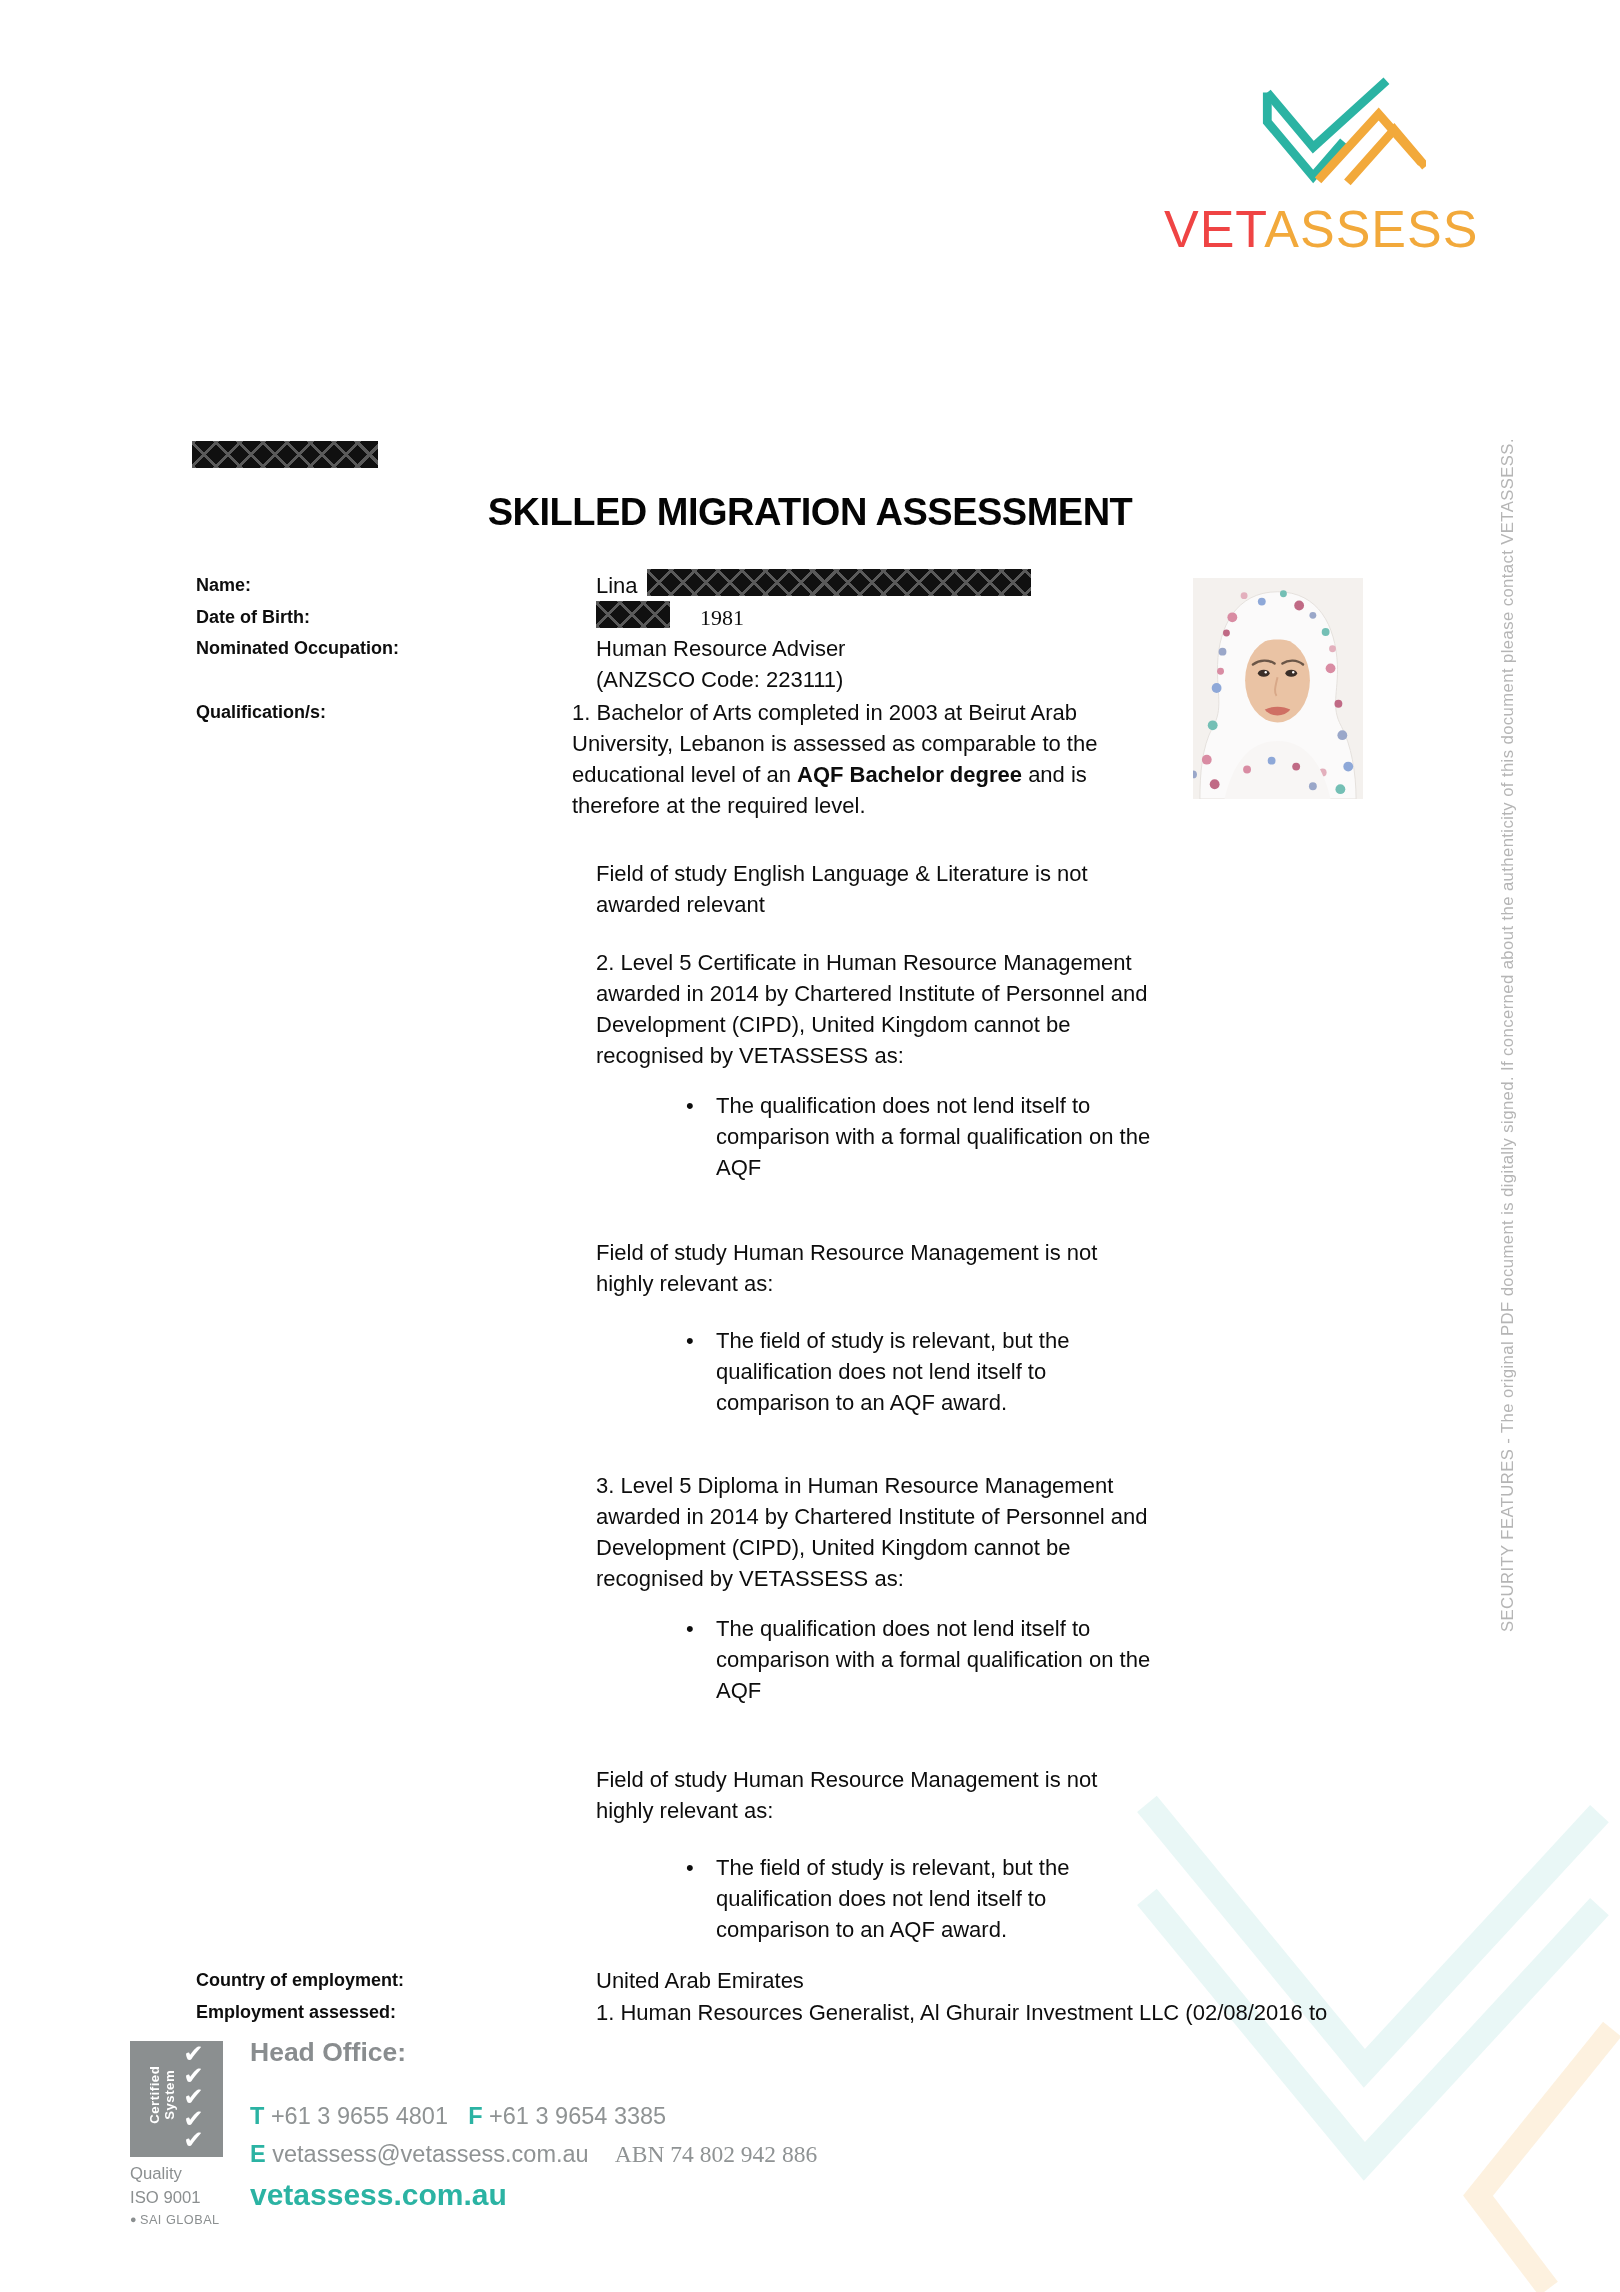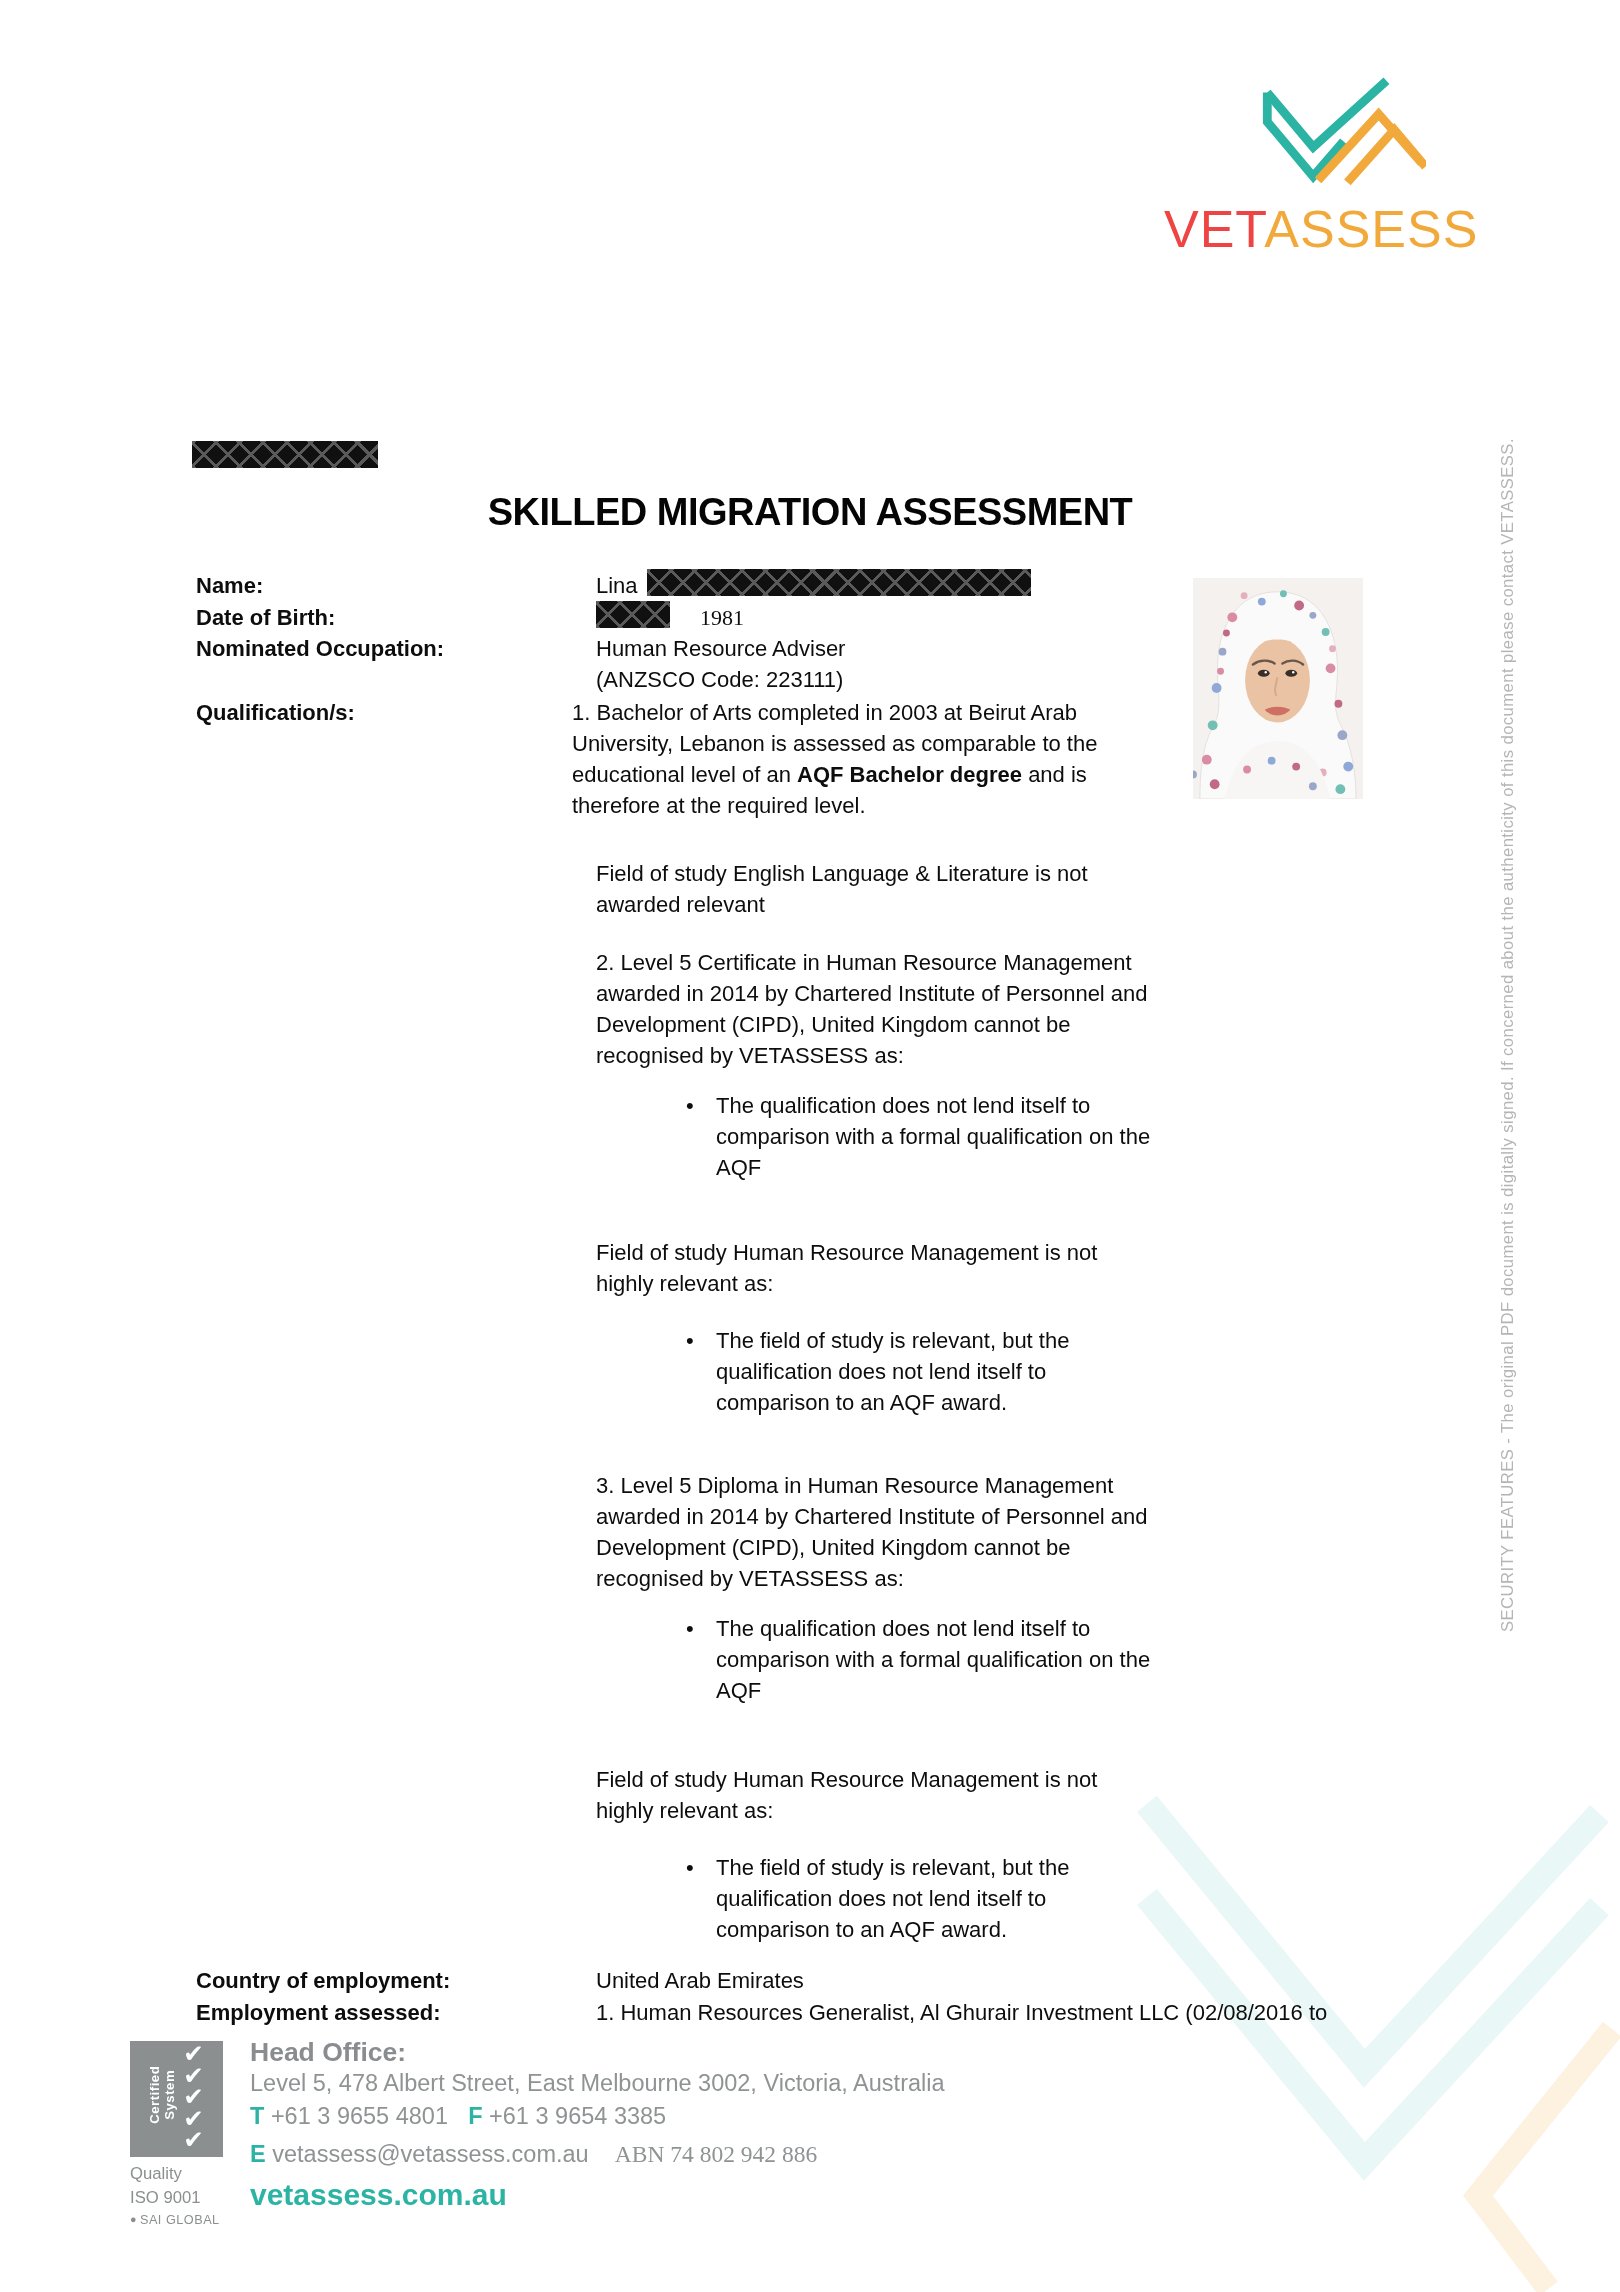--- a/index.html
+++ b/index.html
@@ -2,21 +2,21 @@
 <html><head>
 <meta charset="utf-8">
 <style>
   html,body{margin:0;padding:0;background:#e0e0e0;}
   .page{
     position:relative;width:1620px;height:2293px;background:#ffffff;
     font-family:"Liberation Sans","DejaVu Sans",sans-serif;color:#111;
     overflow:hidden;margin:0 auto;
   }
   .abs{position:absolute;}
-  .lbl{font-weight:bold;font-size:22px;line-height:31px;white-space:nowrap;color:#0d0d0d;}
+  .lbl{font-weight:bold;font-size:18px;line-height:31px;white-space:nowrap;color:#0d0d0d;}
   .val{font-size:22px;line-height:31px;white-space:nowrap;color:#0d0d0d;}
   .para .tl{font-size:22px;line-height:31px;white-space:nowrap;color:#0d0d0d;}
   .title{width:100%;text-align:center;font-size:38px;font-weight:bold;letter-spacing:-0.5px;color:#050505;}
   .redact{
     background-color:#101010;
     background-image:
       repeating-linear-gradient(45deg,#5a5a5a 0 2.9px,transparent 2.9px 16.7px),
       repeating-linear-gradient(135deg,#5a5a5a 0 2.9px,transparent 2.9px 16.7px);
   }
   .bullet-dot{font-size:22px;line-height:31px;color:#0d0d0d;}
@@ -217,21 +217,20 @@
       <span>✔</span>
     </div>
   </div>
   <div class="abs badge-sub1" style="left:130px;top:2162px;">Quality</div>
   <div class="abs badge-sub1" style="left:130px;top:2186px;">ISO 9001</div>
   <div class="abs badge-sub2" style="left:130px;top:2213px;">
     <span class="dotglyph">●</span><span>SAI GLOBAL</span>
   </div>
 
   <div class="abs head-office" style="left:250px;top:2037px;">Head Office:</div>
-  <div class="abs address" style="left:250px;top:2070px;">Level 5, 478 Albert Street, East Melbourne 3002, Victoria, Australia</div>
   <div class="abs contact" style="left:250px;top:2103px;">
     <span class="tf">T</span>
     <span>+61 3 9655 4801</span>
     <span style="margin-left:13.7px;" class="tf">F</span>
     <span>+61 3 9654 3385</span>
   </div>
   <div class="abs contact" style="left:250px;top:2141px;">
     <span class="tf">E</span>
     <span>vetassess@vetassess.com.au</span>
     <span class="abn">ABN 74 802 942 886</span>

